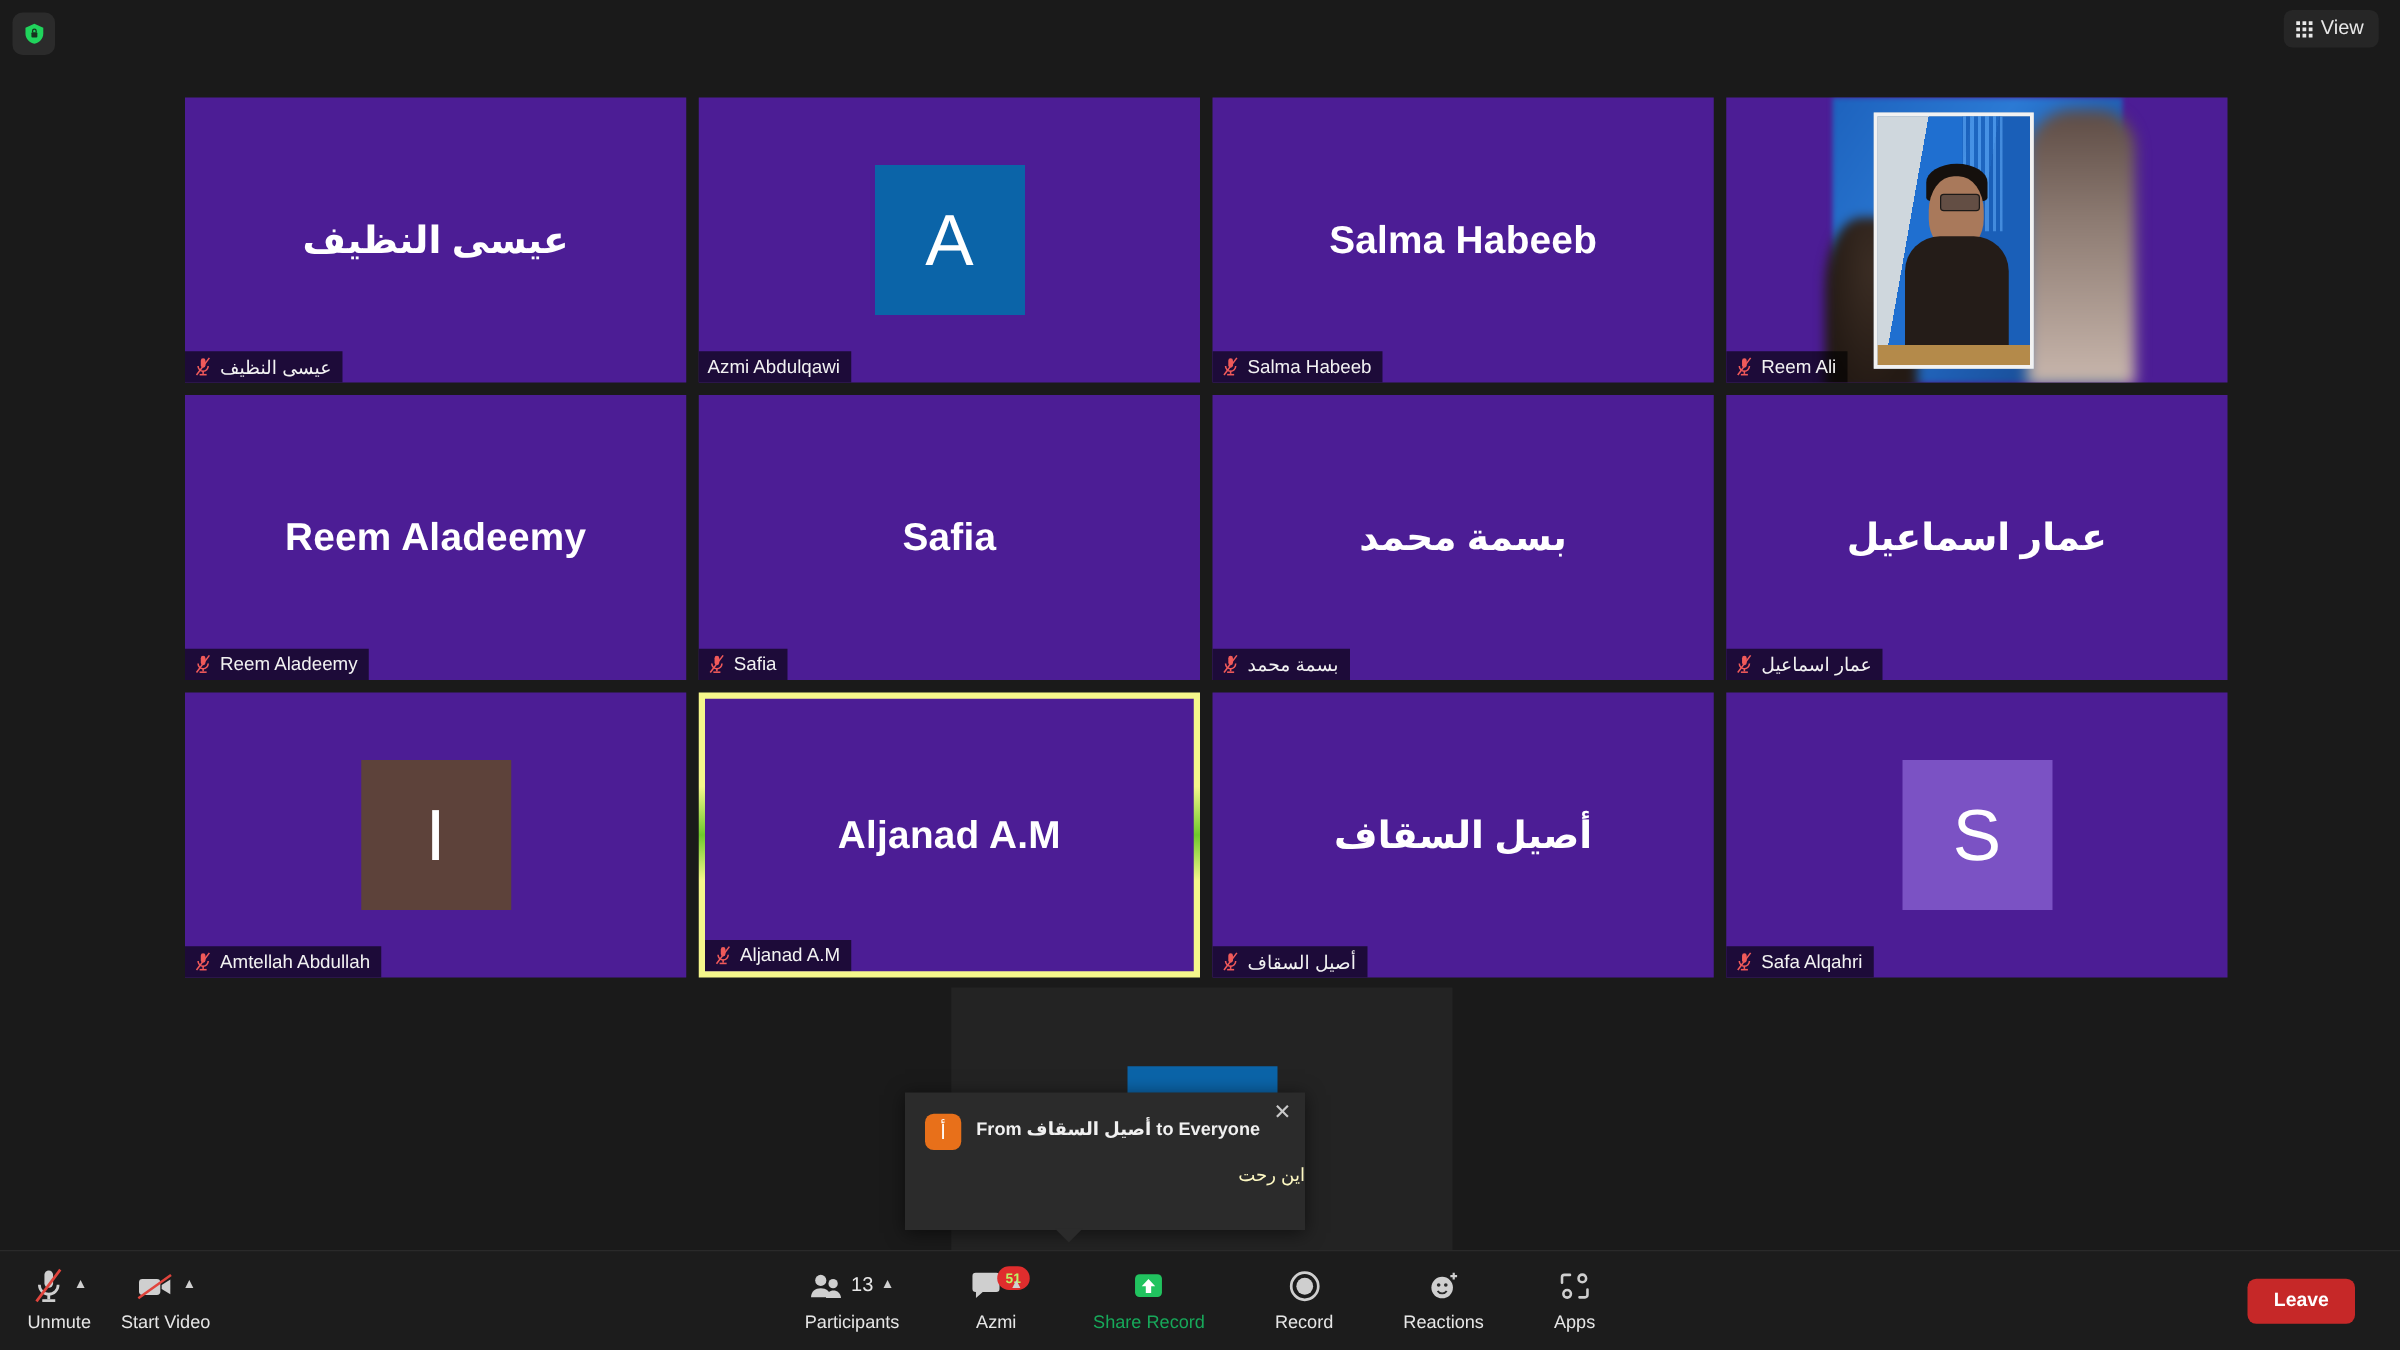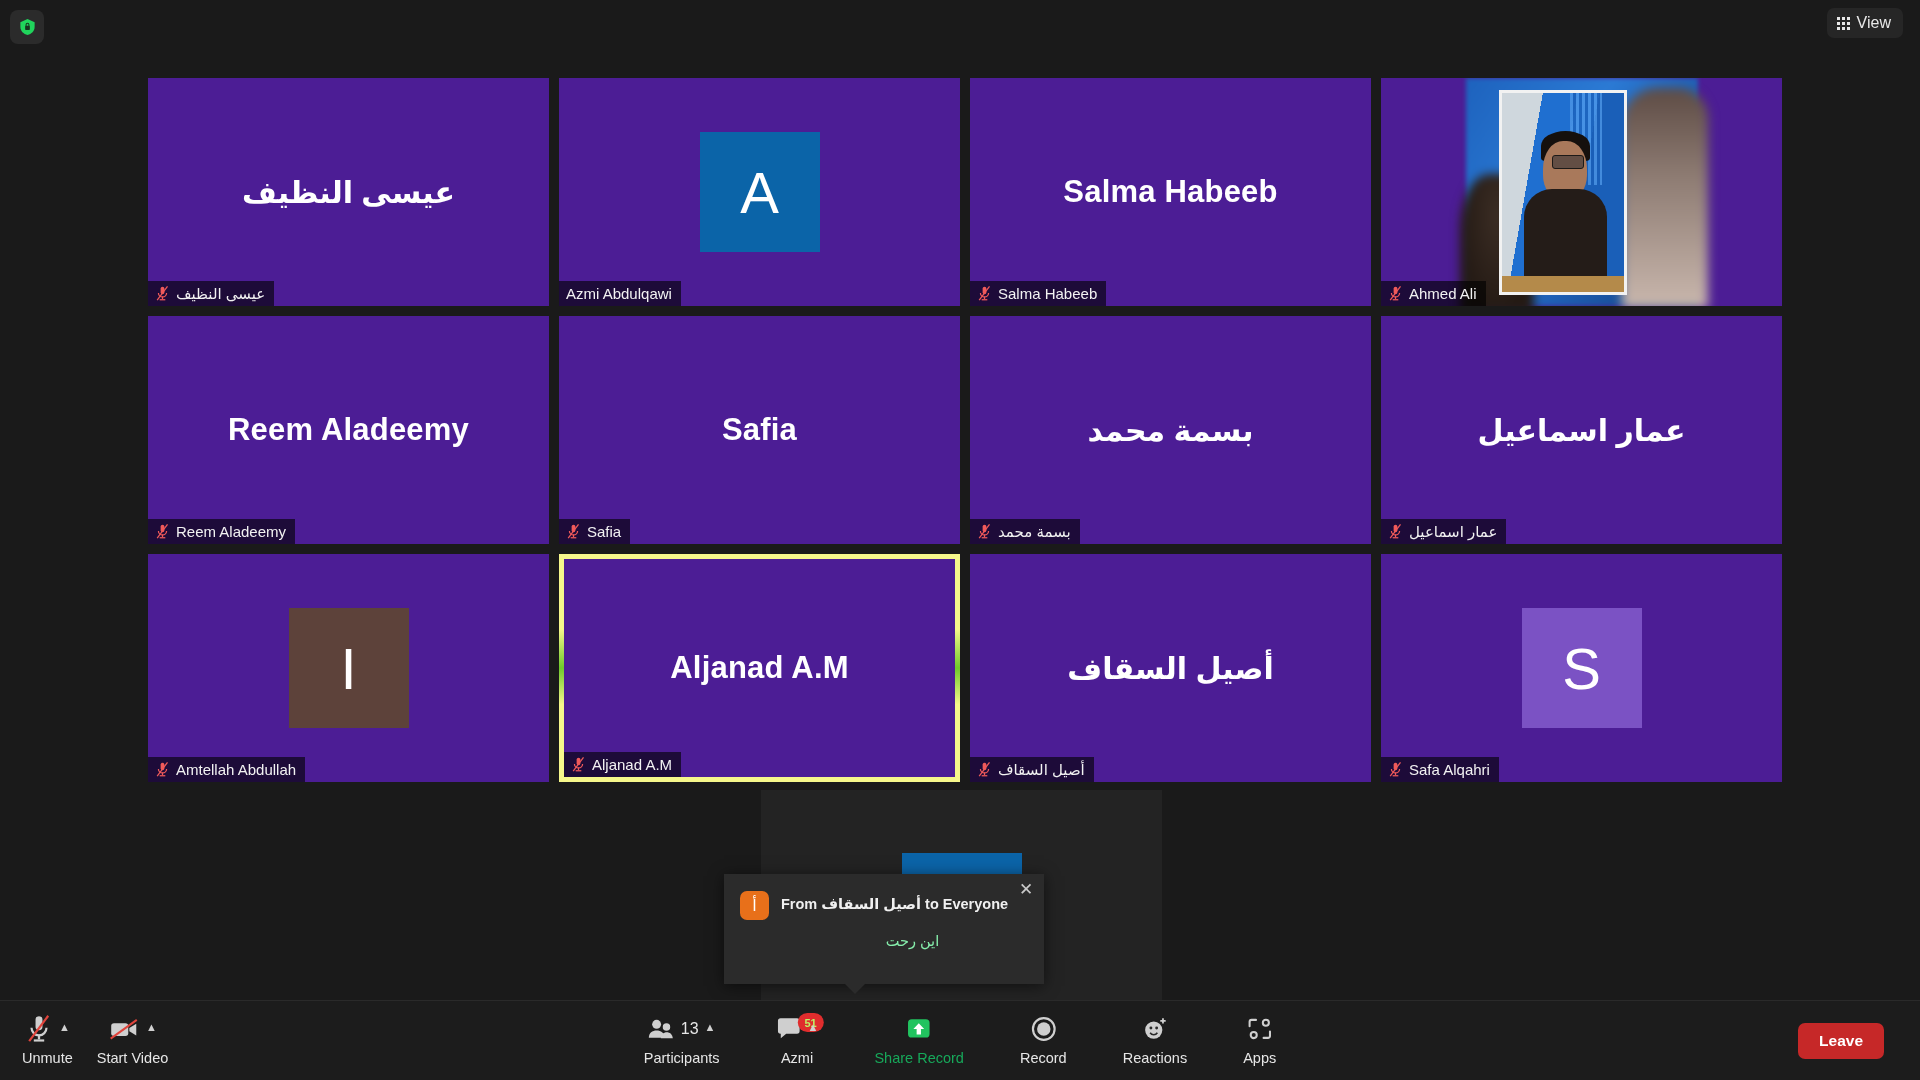--- a/index.html
+++ b/index.html
@@ -119,21 +119,21 @@
     display:flex; align-items:center; justify-content:center;
     color:#c9c9c9; font-size:17px; line-height:1; cursor:pointer;
   }
   .pop-head { display:flex; align-items:flex-start; gap:12px; padding:17px 0 0 16px; }
   .pop-av {
     width:29px; height:29px; border-radius:7px; background:#e8701a;
     display:flex; align-items:center; justify-content:center;
     font-size:16px; color:#fff; flex:0 0 auto;
   }
   .pop-from { font-size:14.5px; font-weight:bold; color:#f0f0f0; padding-top:5px; }
-  .pop-msg { padding:13px 0 0 57px; font-size:14.5px; color:#86efac; direction:rtl; text-align:center; }
+  .pop-msg { padding:13px 0 0 57px; font-size:14.5px; color:#fef9c3; direction:rtl; text-align:right; }
 
   
   #toolbar {
     position:absolute; left:0; bottom:0; width:1920px; height:80px;
     background:#1c1c1c; border-top:1px solid #2a2a2a;
   }
   .tb-left { position:absolute; left:22px; top:11px; display:flex; gap:24px; }
   .tb-center { position:absolute; left:50%; transform:translateX(-50%); top:11px; display:flex; gap:56px; }
   .tb-item { display:flex; flex-direction:column; align-items:center; width:auto; cursor:pointer; position:relative; }
   .tb-icon-row { display:flex; align-items:center; gap:6px; height:34px; }
@@ -241,21 +241,21 @@
               </div>
             </div>
             <div class="namebar">
               <svg class="mic-off" viewBox="0 0 24 26">
                 <rect x="9" y="2" width="6" height="12" rx="3" fill="#f05a5a"></rect>
                 <path d="M5.5 12 a6.5 6.5 0 0 0 13 0" stroke="#f05a5a" stroke-width="2" fill="none"></path>
                 <rect x="11" y="18" width="2" height="4" fill="#f05a5a"></rect>
                 <rect x="7.5" y="22" width="9" height="2" fill="#f05a5a"></rect>
                 <line x1="3.5" y1="23.5" x2="20" y2="1.5" stroke="#f05a5a" stroke-width="2"></line>
               </svg>
-              <span class="nm">Ahmed Ali</span>
+              <span class="nm">Reem Ali</span>
             </div>
           </div>
         </div>
       </div>
       <div class="grid-row">
         <div class="tile-wrap">
           <div class="tile">
             <div class="tile-name-big">Reem Aladeemy</div>
             <div class="namebar">
               <svg class="mic-off" viewBox="0 0 24 26">

